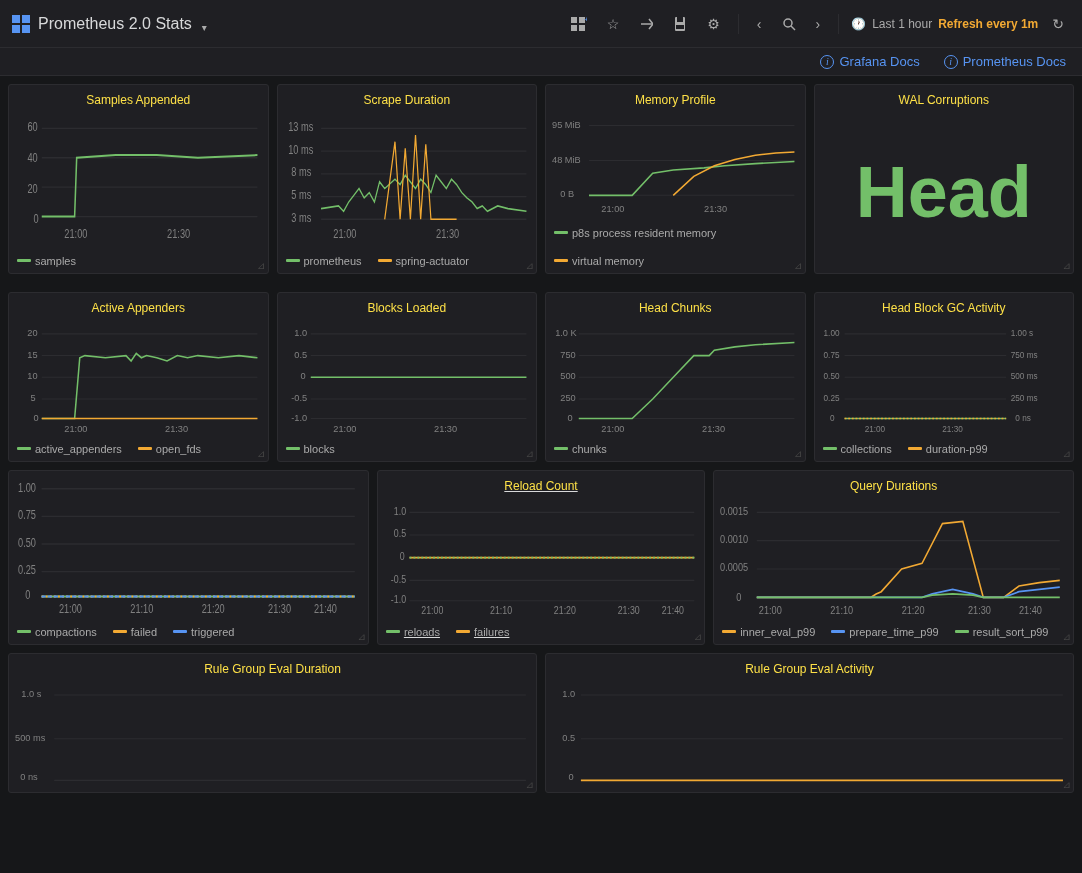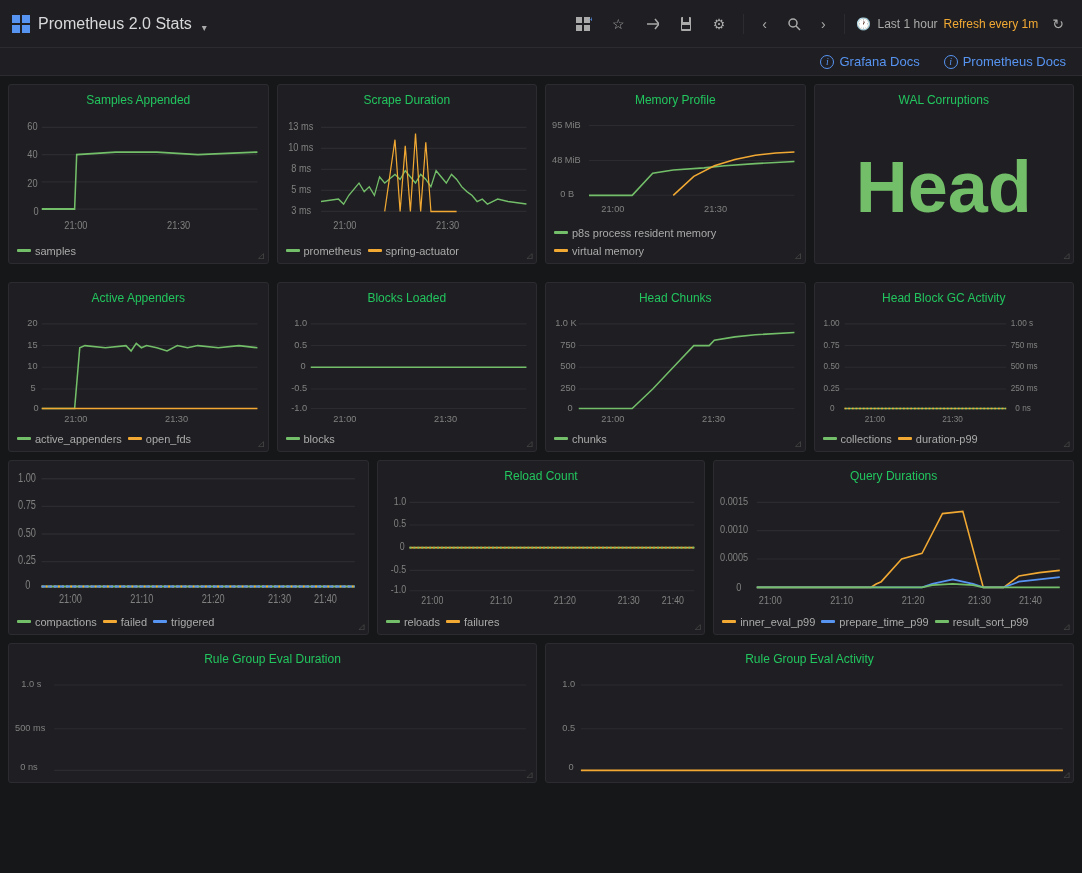--- a/index.html
+++ b/index.html
@@ -73,21 +73,21 @@
     }
     .time-info {
       display: flex;
       align-items: center;
       gap: 6px;
       font-size: 12px;
       color: #aaa;
     }
     .refresh-text {
       color: #f2a933;
-      font-weight: 400;
+      font-weight: 700;
     }
 
     
     .sub-header {
       background: #1f1f23;
       display: flex;
       justify-content: flex-end;
       align-items: center;
       padding: 6px 16px;
       gap: 24px;
@@ -134,33 +134,33 @@
       border: 1px solid #2c2c30;
       border-radius: 3px;
       display: flex;
       flex-direction: column;
       overflow: hidden;
       position: relative;
     }
     .panel-title {
       text-align: center;
       font-size: 12px;
-      color: #22c55e;
+      color: #fde047;
       padding: 8px 8px 4px;
       font-weight: 500;
     }
     .panel-body {
       flex: 1;
       position: relative;
       padding: 4px 8px 4px 4px;
     }
     .panel-legend {
       padding: 2px 8px 6px;
       display: flex;
-      gap: 6px;
+      gap: 16px;
       flex-wrap: wrap;
     }
     .legend-item {
       display: flex;
       align-items: center;
       gap: 4px;
       font-size: 11px;
       color: #aaa;
     }
     .legend-dot {
@@ -195,21 +195,21 @@
     }
 
     
     .row1 .panel { flex: 1; min-height: 160px; }
 
     
     .row2 .panel { flex: 1; min-height: 170px; margin-top: 10px; }
 
     
     .row3 .panel:nth-child(1) { flex: 1.1; min-height: 175px; }
-    .row3 .panel:nth-child(2) { flex: 1; min-height: 175px; }
+    .row3 .panel:nth-child(2) { flex: 1; min-height: 175px; text-decoration: underline; }
     .row3 .panel:nth-child(3) { flex: 1.1; min-height: 175px; }
 
     
     .row4 .panel { flex: 1; min-height: 140px; }
 
     .y-axis-label {
       font-size: 9px;
       fill: #808080;
     }
     .x-axis-label {

